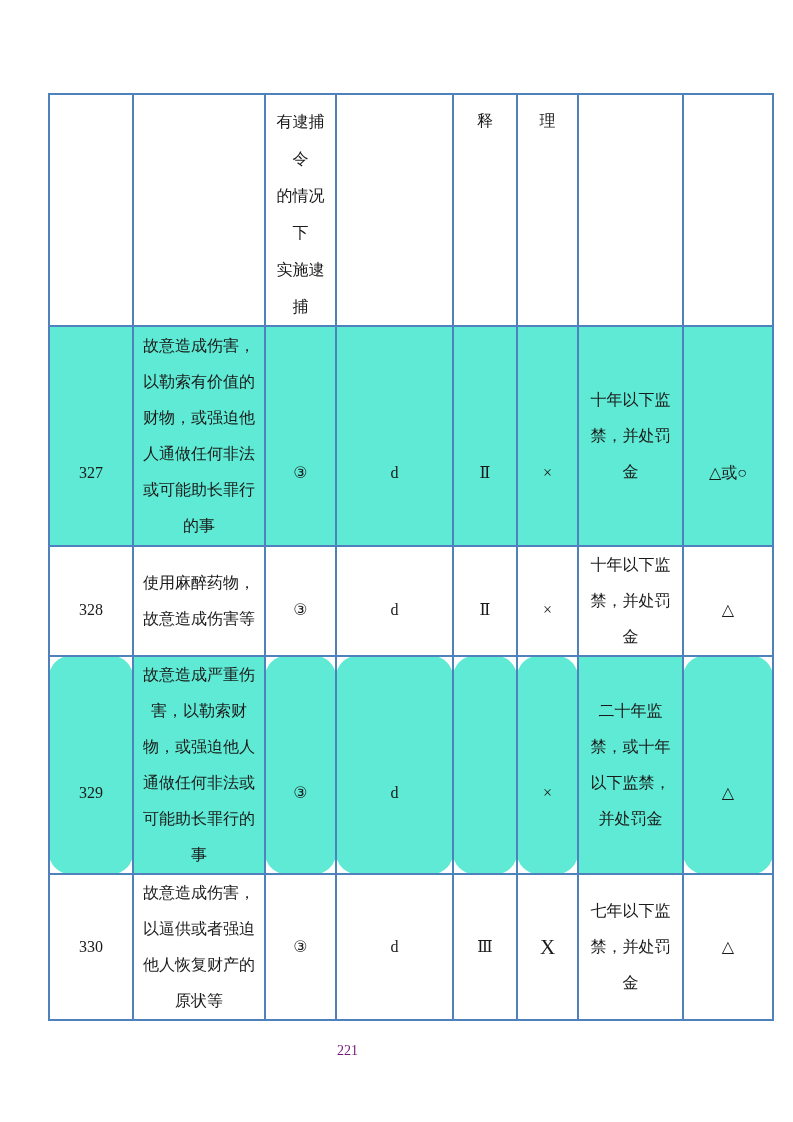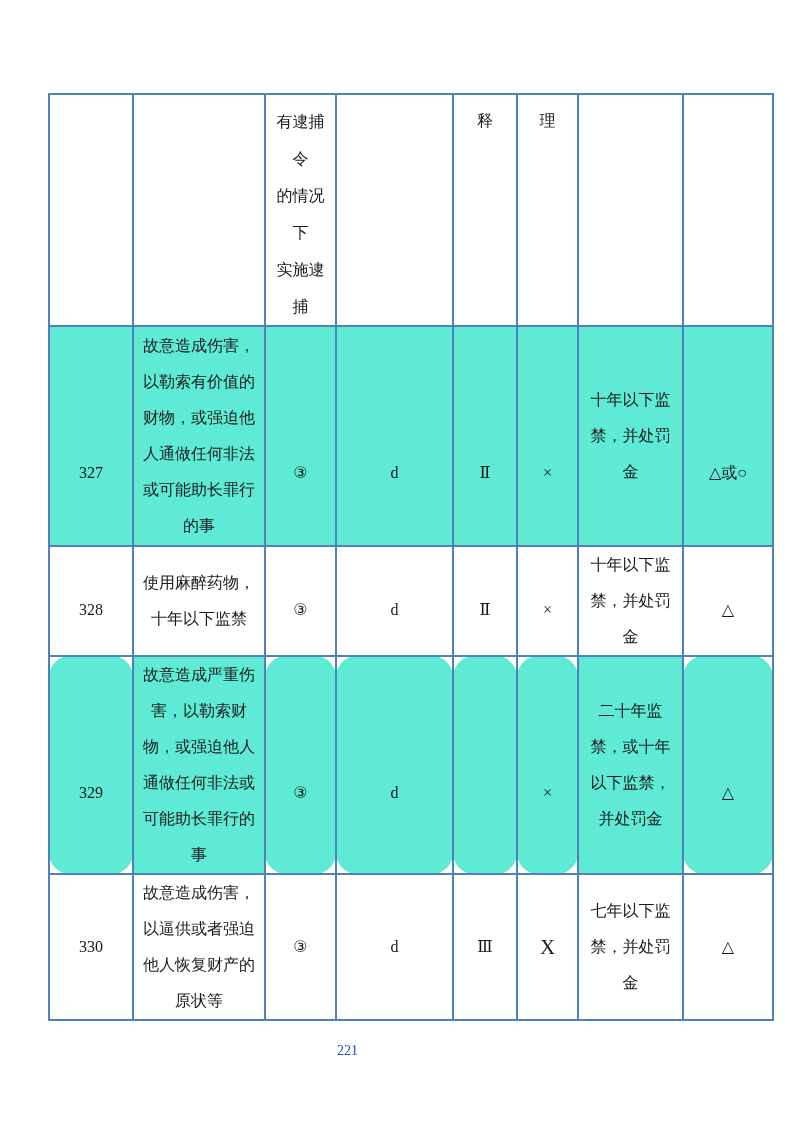--- a/index.html
+++ b/index.html
@@ -23,21 +23,21 @@
   tr.header-row td { vertical-align:top; padding-top:8px; }
   
   tr.r327 td.sym { padding-top:74px;margin-left:11px; }
   tr.r328 td.sym { padding-top:18px; }
   tr.r329 td.sym { padding-top:56px;border-radius:21px; }
   tr.r330 td.sym { }
   td.release-big { font-size:21px; }
   .hdr-line { display:block; line-height:37px; }
   .page-number {
     position:absolute; top:1043px; left:0; width:695px;
-    text-align:center; font-size:14px; color:#1d4ed8;
+    text-align:center; font-size:14px; color:#701a75;
   }
 </style>
 </head>
 <body>
 
 <table class="doc-table">
   <colgroup>
     <col style="width:84px">
     <col style="width:132px">
     <col style="width:71px">
@@ -72,21 +72,21 @@
       <td class="sym">③</td>
       <td class="sym">d</td>
       <td class="sym">Ⅱ</td>
       <td class="sym">×</td>
       <td>十年以下监禁，并处罚金</td>
       <td class="sym">△或○</td>
     </tr>
 
     <tr class="r328" style="height:83px">
       <td class="sym">328</td>
-      <td>使用麻醉药物，十年以下监禁</td>
+      <td>使用麻醉药物，故意造成伤害等</td>
       <td class="sym">③</td>
       <td class="sym">d</td>
       <td class="sym">Ⅱ</td>
       <td class="sym">×</td>
       <td>十年以下监禁，并处罚金</td>
       <td class="sym">△</td>
     </tr>
 
     <tr class="shaded r329" style="height:217px">
       <td class="sym">329</td>

